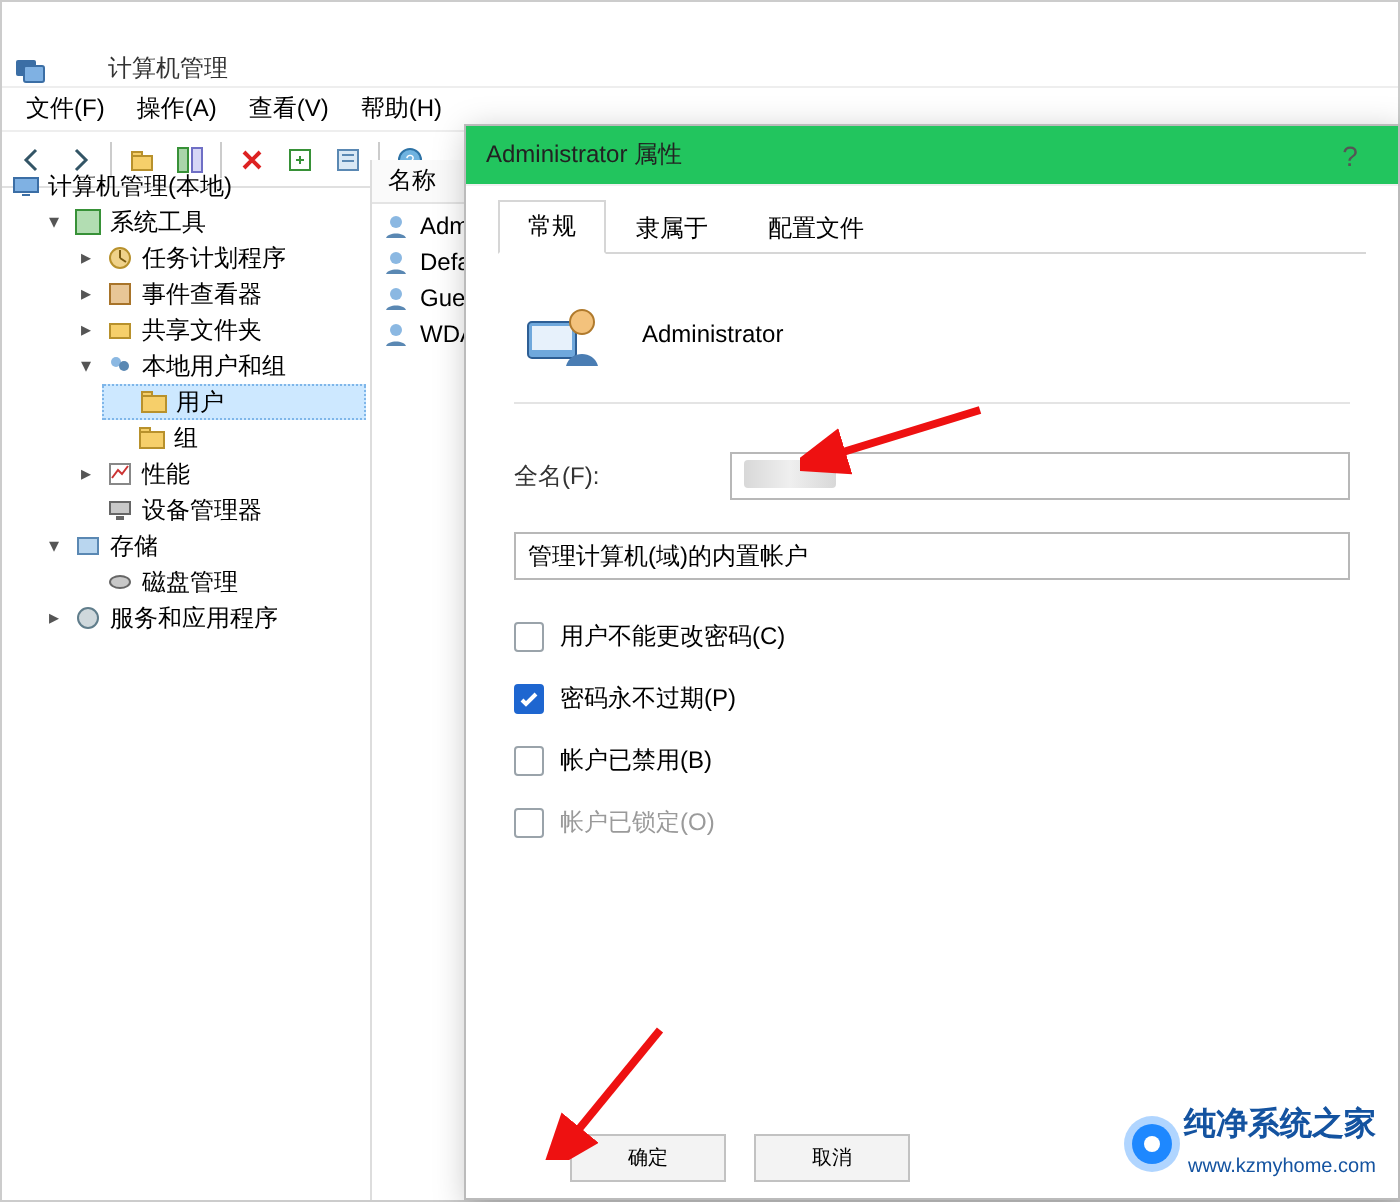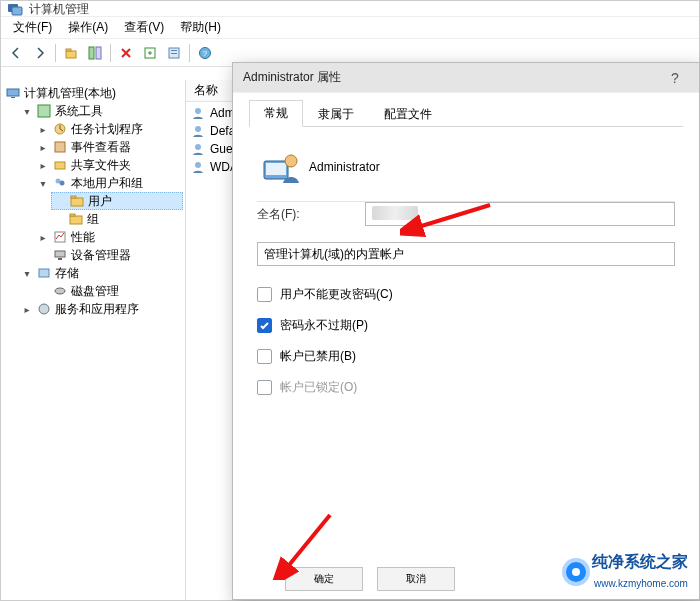--- a/index.html
+++ b/index.html
@@ -15,26 +15,27 @@
     position: relative;
   }
   .main-window {
     position: absolute;
     left: 0; top: 0;
     width: 700px; height: 601px;
     border: 1px solid #ccc;
     background: #fff;
   }
   .titlebar {
-    height: 16px;
-    display: flex;
-    align-items: flex-start;
+    height: 43px;
+    display: flex;
+    align-items: flex-end;
     padding: 0 6px;
     background: #fff;
     border-bottom: 1px solid #eee;
+    gap: 25px;
   }
   .titlebar .app-icon {
     width: 16px; height: 16px; margin-right: 6px;
     display: inline-flex; align-items: center; justify-content: center;
   }
   .titlebar .title { color: #333; font-size: 12px; }
   .menubar {
     height: 22px;
     display: flex;
     padding: 0 4px;
@@ -128,21 +129,21 @@
     width: 468px; height: 538px;
     background: #fff;
     border: 1px solid #bbb;
     box-shadow: 2px 4px 16px rgba(0,0,0,.25);
   }
   .dlg-titlebar {
     height: 30px;
     display: flex;
     align-items: center;
     padding: 0 10px;
-    background: #e5e5e5;
+    background: #22c55e;
     border-bottom: 1px solid #f0f0f0;
   }
   .dlg-title { font-size: 12px; color: #222; flex: 1; }
   .dlg-help {
     width: 28px; height: 30px;
     display: inline-flex; align-items: center; justify-content: center;
     color: #555; font-size: 14px;
   }
   .dlg-body {
     position: relative;
@@ -167,23 +168,24 @@
     border-color: #d6d6d6;
     background: #fff;
     border-bottom: 1px solid #fff;
   }
   .tab-panel {
     padding: 16px 8px 12px 8px;
   }
   .user-header {
     display: flex;
     align-items: center;
-    gap: 8px;
+    gap: 20px;
     padding: 4px 4px 14px 4px;
     border-bottom: 1px solid #e4e4e4;
+    margin-bottom: 24px;
   }
   .user-icon {
     width: 40px; height: 40px;
     display: inline-flex; align-items: center; justify-content: center;
   }
   .form-row {
     display: flex;
     align-items: center;
     margin-bottom: 16px;
   }

